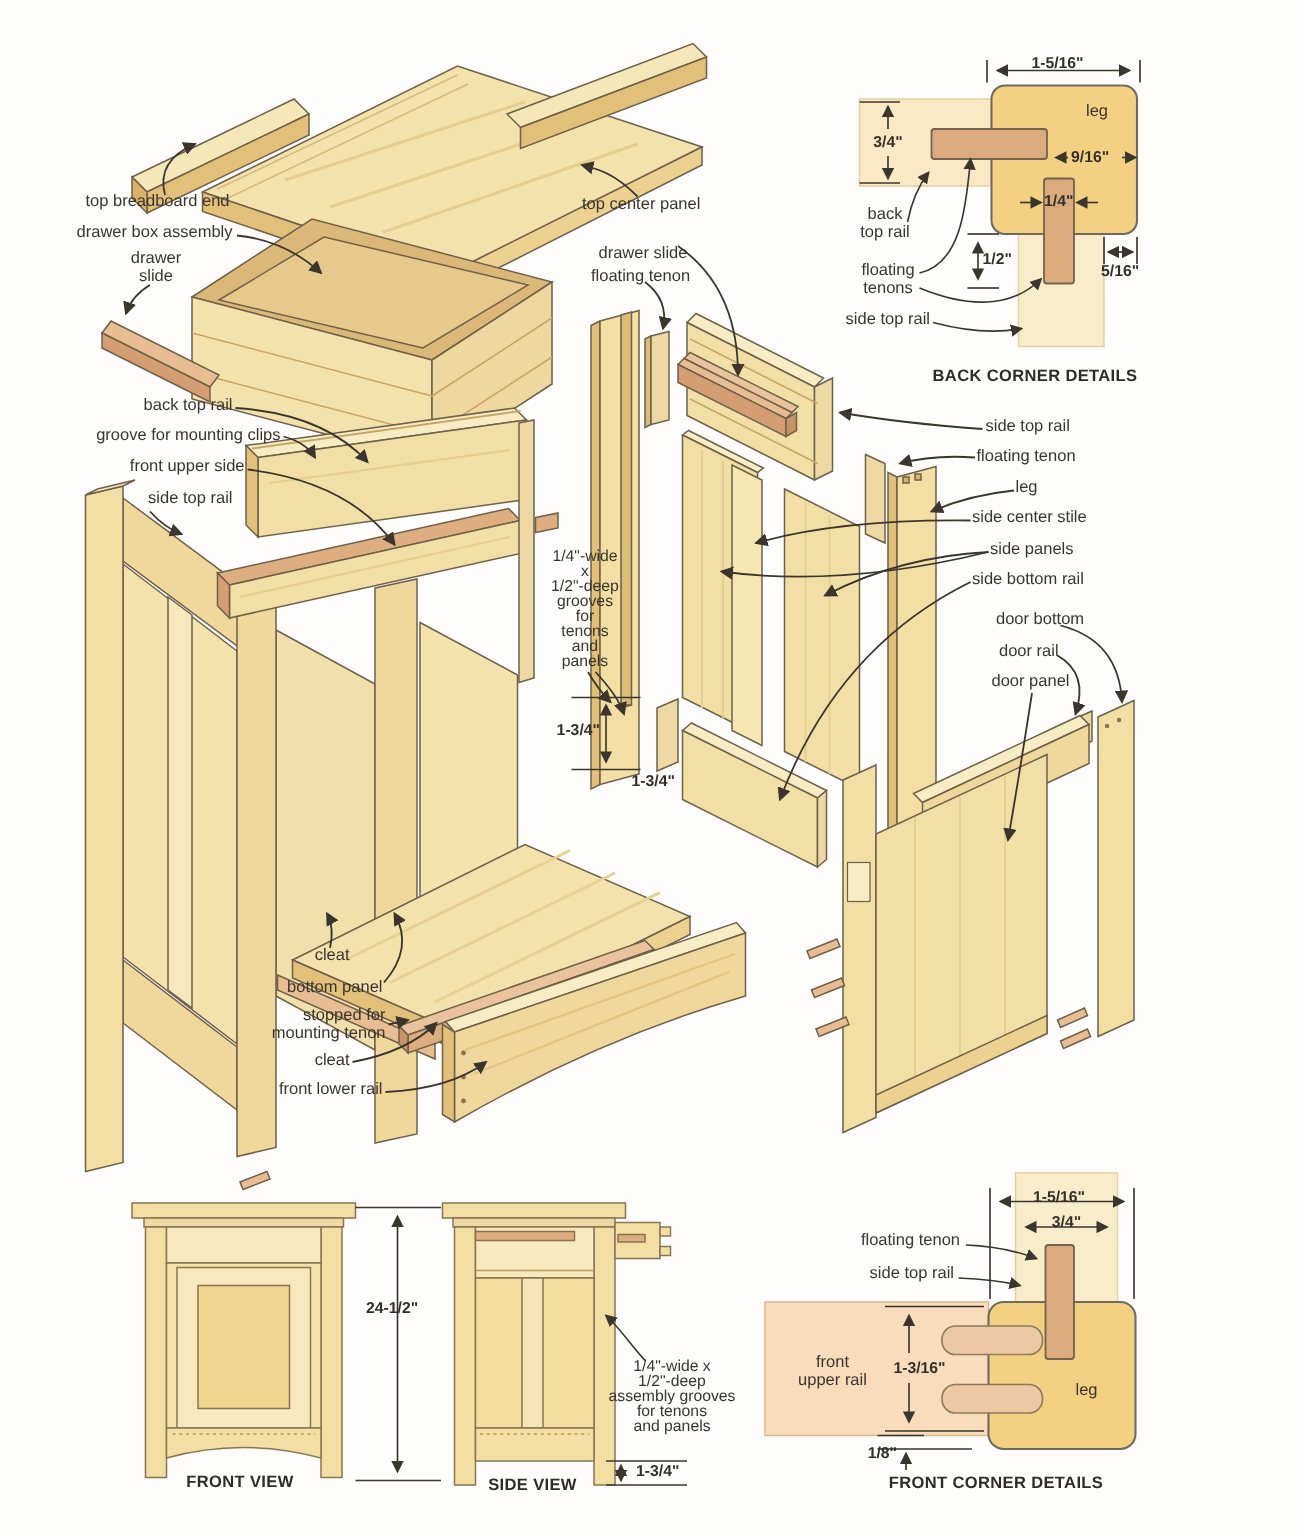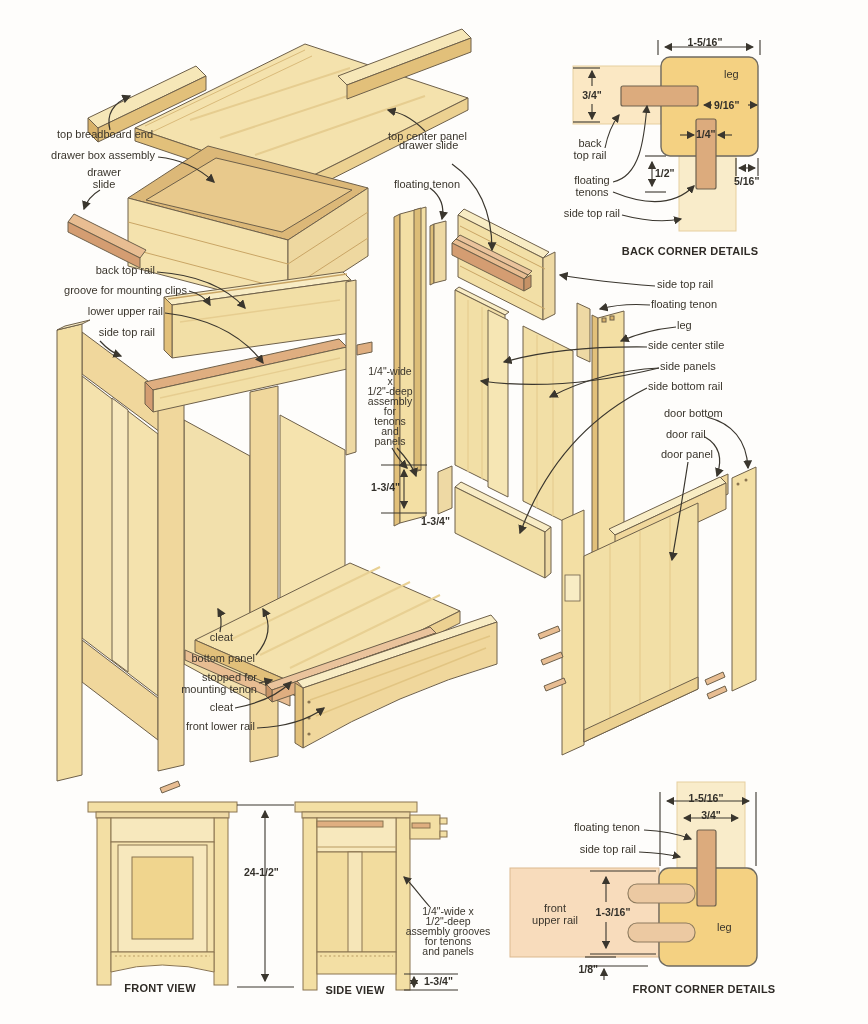--- a/index.html
+++ b/index.html
@@ -341,32 +341,32 @@
   </g>
 </svg>
 
   <div class="lbl lbl-r" style="right:715px;top:129px">top breadboard end</div>
   <div class="lbl lbl-r" style="right:713px;top:150px">drawer box assembly</div>
   <div class="lbl lbl-c" style="left:82px;top:167px;width:44px">
     <div>drawer</div>
     <div>slide</div>
   </div>
   <div class="lbl" style="left:388px;top:131px">top center panel</div>
-  <div class="lbl" style="left:399px;top:140px">drawer slide</div>
+  <div class="lbl" style="left:399px;top:164px">drawer slide</div>
   <div class="lbl" style="left:394px;top:179px">floating tenon</div>
   <div class="lbl lbl-r" style="right:713px;top:265px">back top rail</div>
   <div class="lbl lbl-r" style="right:681px;top:285px">groove for mounting clips</div>
-  <div class="lbl lbl-r" style="right:705px;top:306px">lower upper rail</div>
+  <div class="lbl lbl-r" style="right:705px;top:306px">front upper side</div>
   <div class="lbl lbl-r" style="right:713px;top:327px">side top rail</div>
 
   <div class="note" style="left:347px;top:366px;width:86px">
     <div>1/4"-wide</div>
     <div>x</div>
     <div>1/2"-deep</div>
-    <div>assembly</div>
+    <div>grooves</div>
     <div>for</div>
     <div>tenons</div>
     <div>and</div>
     <div>panels</div>
   </div>
   <div class="dim" style="right:468px;top:481px">1-3/4"</div>
   <div class="dim" style="left:421px;top:515px">1-3/4"</div>
 
   <div class="lbl" style="left:657px;top:279px">side top rail</div>
   <div class="lbl" style="left:651px;top:299px">floating tenon</div>
@@ -421,15 +421,15 @@
   <div class="dim dim-c" style="left:690px;top:809px;width:42px">3/4"</div>
   <div class="lbl lbl-r" style="right:228px;top:822px">floating tenon</div>
   <div class="lbl lbl-r" style="right:232px;top:844px">side top rail</div>
   <div class="lbl lbl-c" style="left:524px;top:903px;width:62px">
     <div>front</div>
     <div>upper rail</div>
   </div>
   <div class="dim dim-c" style="left:590px;top:906px;width:46px">1-3/16"</div>
   <div class="lbl" style="left:717px;top:922px">leg</div>
   <div class="dim" style="right:270px;top:963px">1/8"</div>
-  <div class="cap" style="left:624px;top:983px;width:160px">FRONT CORNER DETAILS</div>
+  <div class="cap" style="left:584px;top:983px;width:160px">FRONT CORNER DETAILS</div>
 
 </div>
 
 </body></html>

